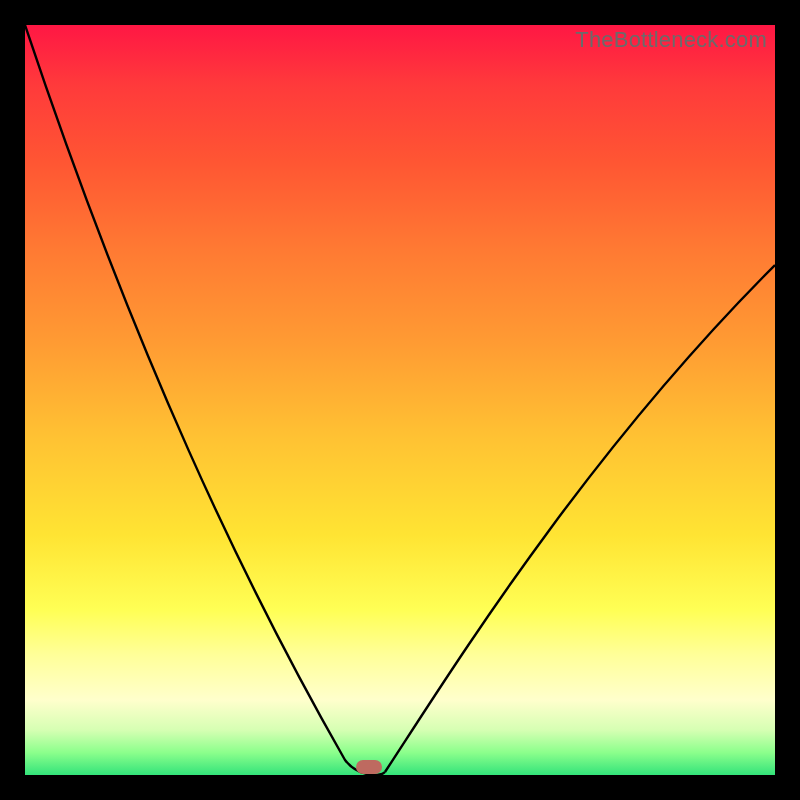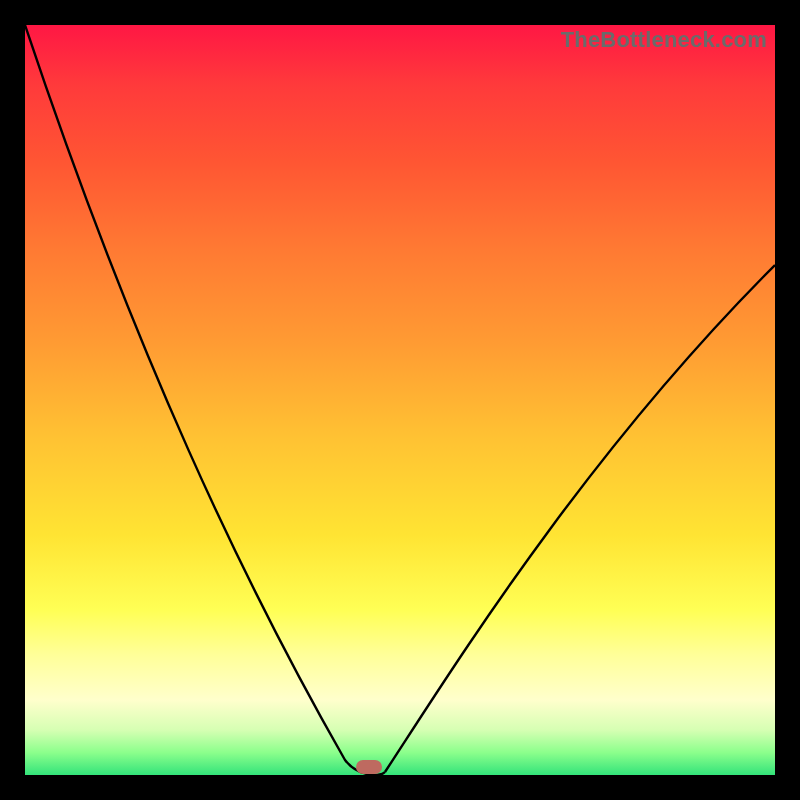--- a/index.html
+++ b/index.html
@@ -33,21 +33,21 @@
       #8cff8c 97%,
       #33e37a 100%
     );
   }
   .watermark {
     position: absolute;
     top: 2px;
     right: 8px;
     color: #6b6b6b;
     font-size: 22px;
-    font-weight: 700;
+    font-weight: 400;
     letter-spacing: 0.2px;
     user-select: none;
   }
   svg.curve {
     position: absolute;
     left: 0;
     top: 0;
     width: 750px;
     height: 750px;
   }

